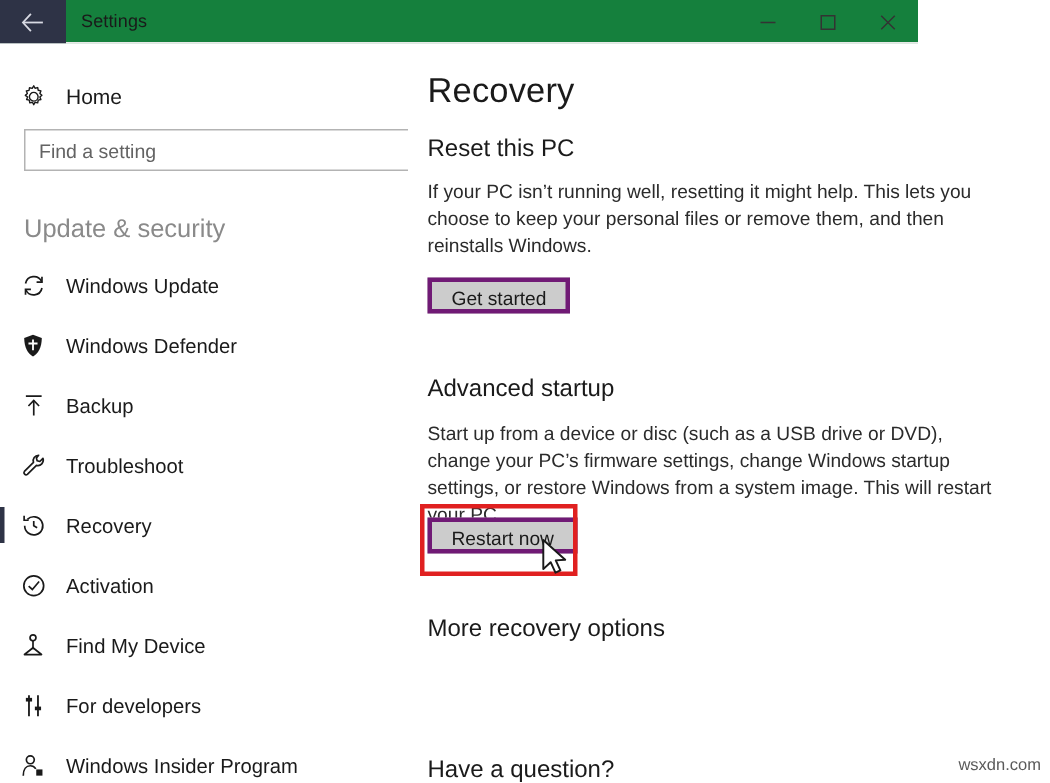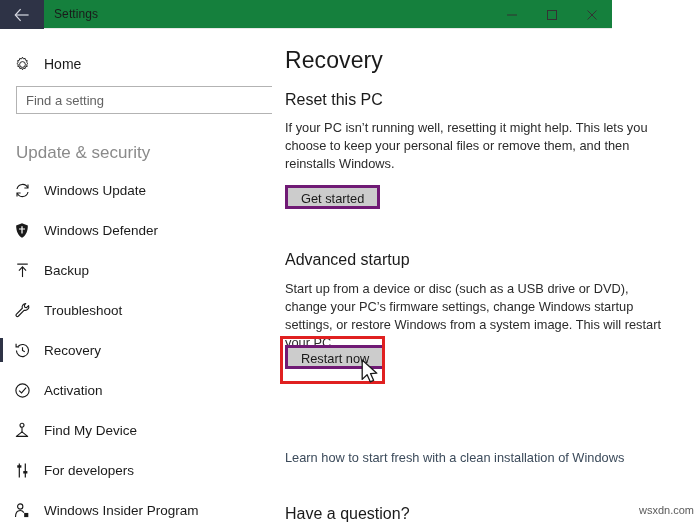--- a/index.html
+++ b/index.html
@@ -336,21 +336,21 @@
     <div class="page-title">Recovery</div>
 
     <div class="sec-head" style="top:62px;">Reset this PC</div>
     <div class="sec-body" style="top:90px;">If your PC isn’t running well, resetting it might help. This lets you choose to keep your personal files or remove them, and then reinstalls Windows.</div>
     <button class="btn" style="left:13px; top:156px;">Get started</button>
 
     <div class="sec-head" style="top:222px;">Advanced startup</div>
     <div class="sec-body" style="top:251px;">Start up from a device or disc (such as a USB drive or DVD), change your PC’s firmware settings, change Windows startup settings, or restore Windows from a system image. This will restart your PC.</div>
     <button class="btn" style="left:13px; top:316px;">Restart now</button>
 
-    <a class="link-text" href="#" style="top:421px;">Learn how to start fresh with a clean installation of Windows</a>
+    <div class="sec-head" style="top:382px;">More recovery options</div>
 
     <div class="sec-head" style="top:476px;">Have a question?</div>
   </div>
 
   <div class="annot-box" style="left:280px; top:336px; width:105px; height:48px;"></div>
 
   <div class="cursor" style="left:361px; top:359px;">
     <svg width="19" height="27" viewBox="0 0 19 27">
       <path d="M1.2 1 L1.2 20.4 L6.1 15.8 L9.3 22.8 L12.6 21.3 L9.5 14.6 L15.8 14.2 Z" fill="#ffffff" stroke="#1a1a1a" stroke-width="1.3" stroke-linejoin="round"></path>
     </svg>

